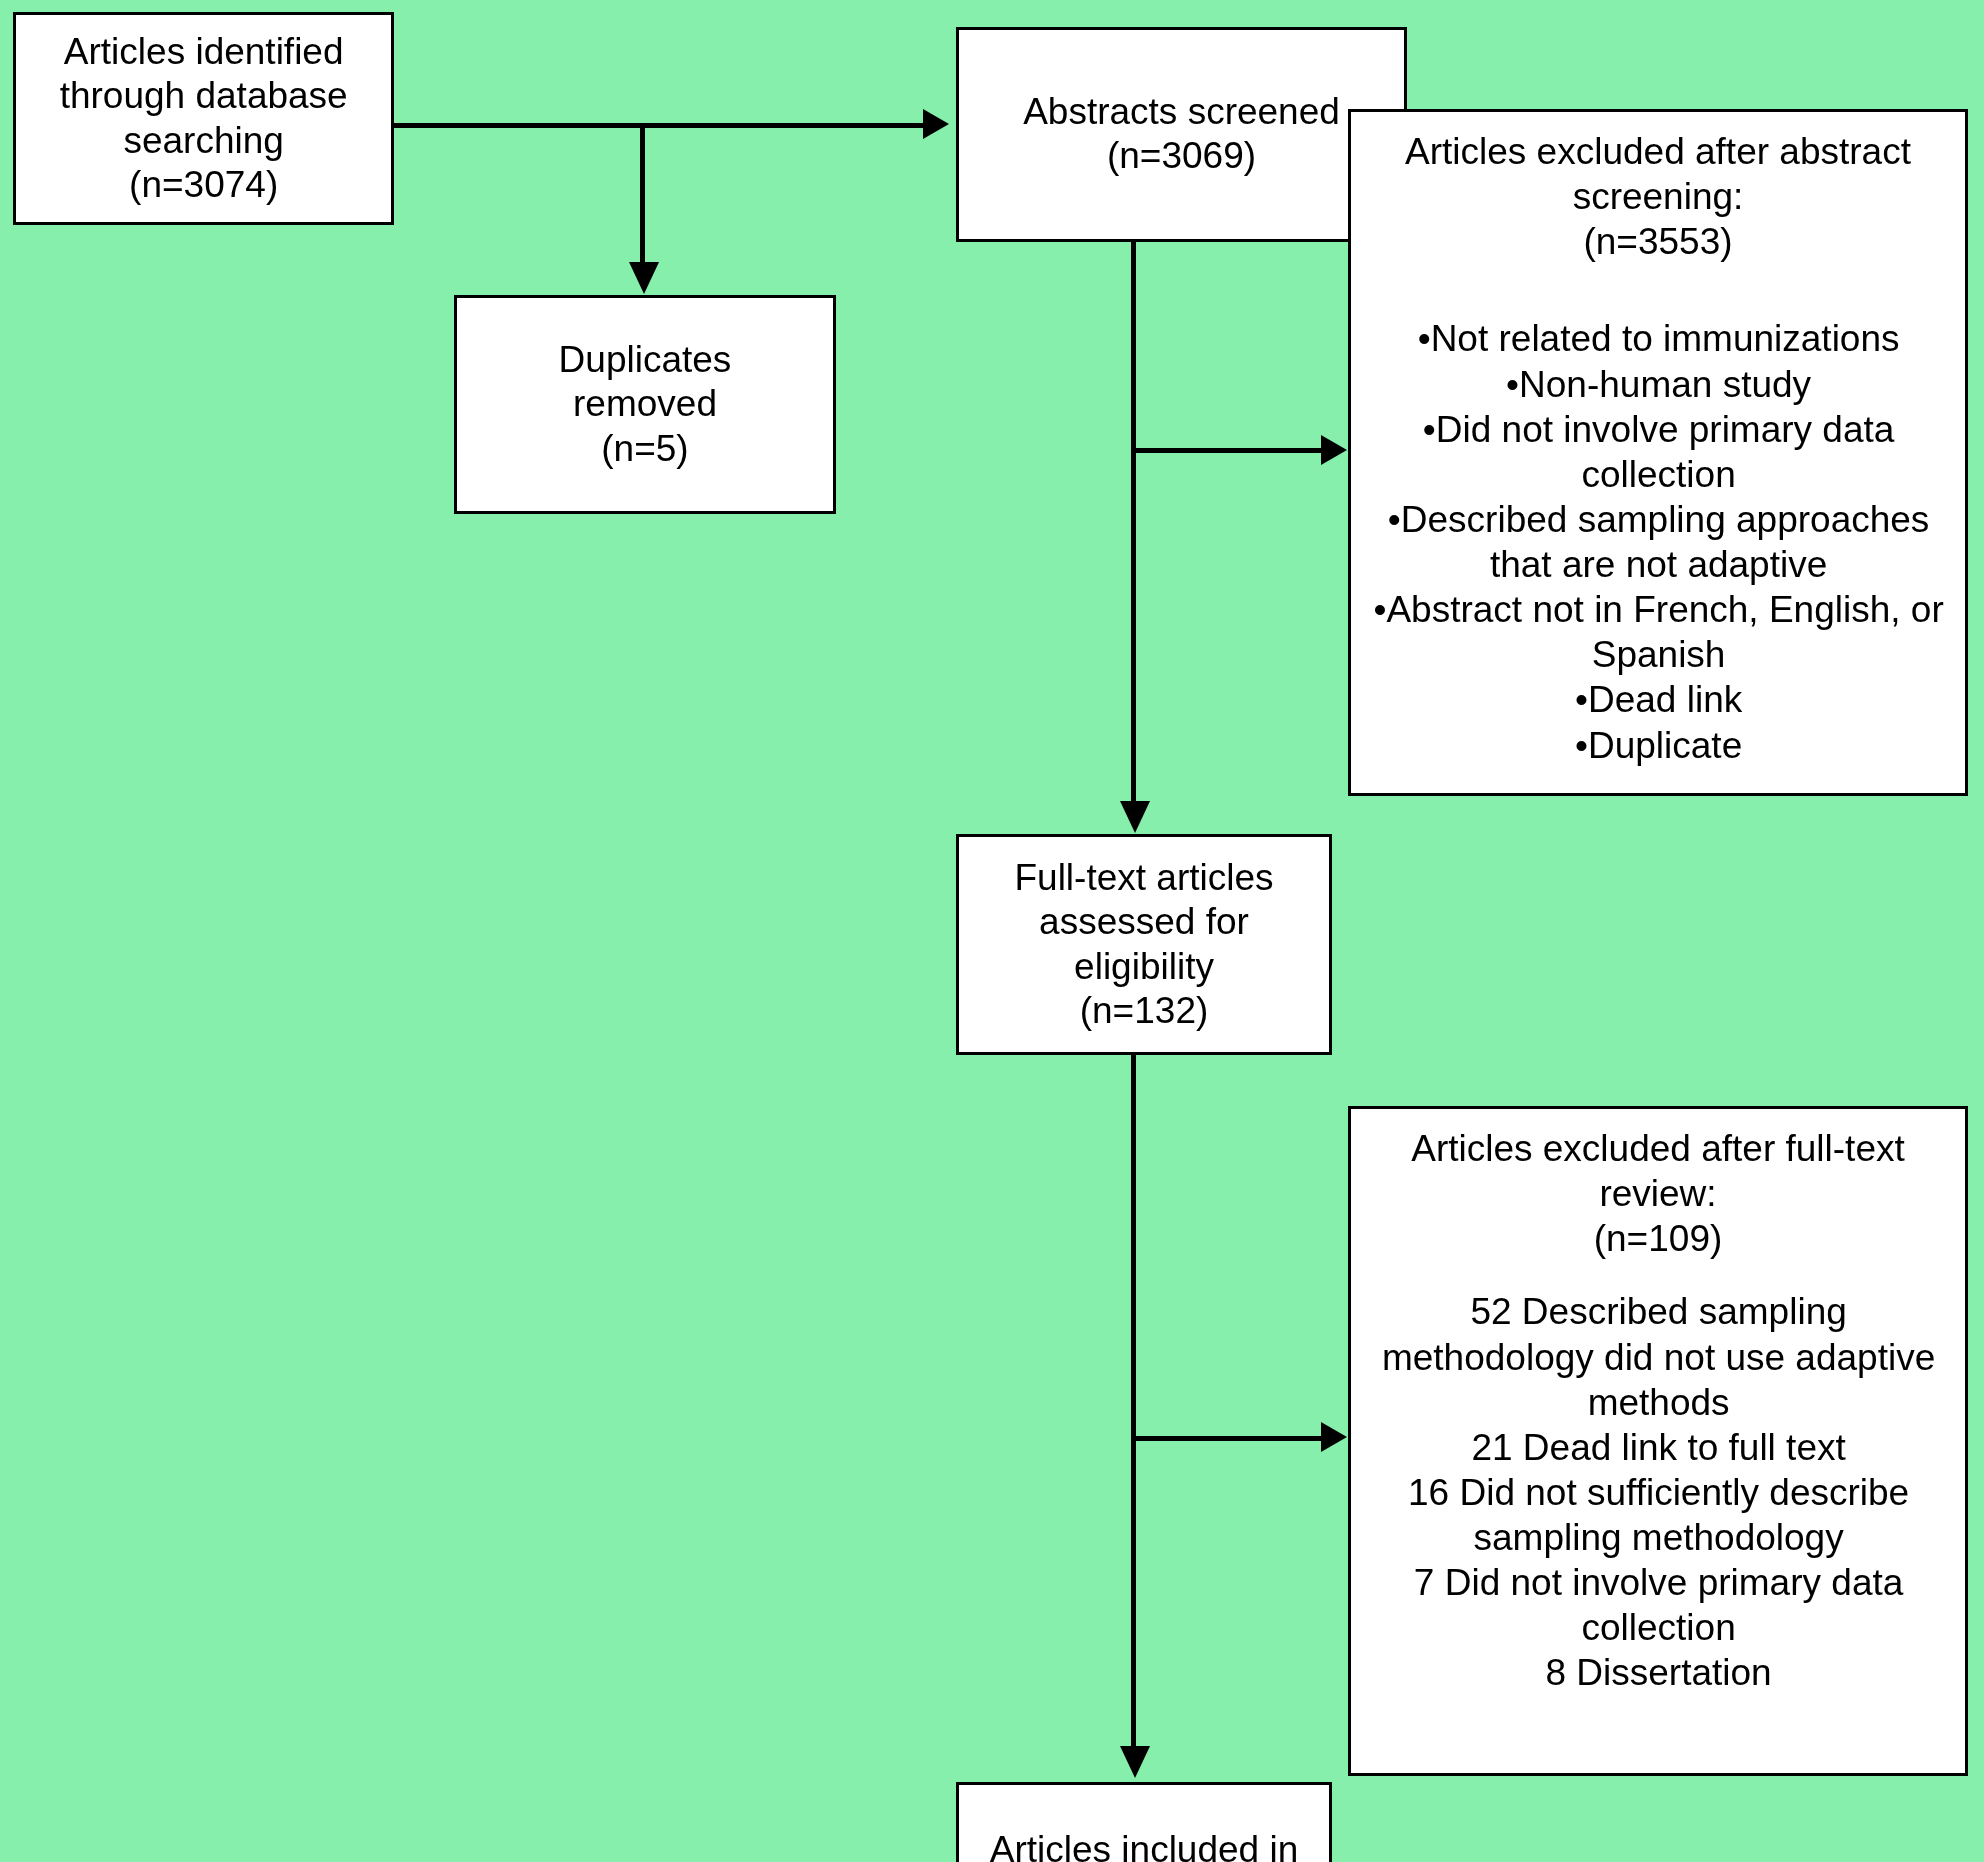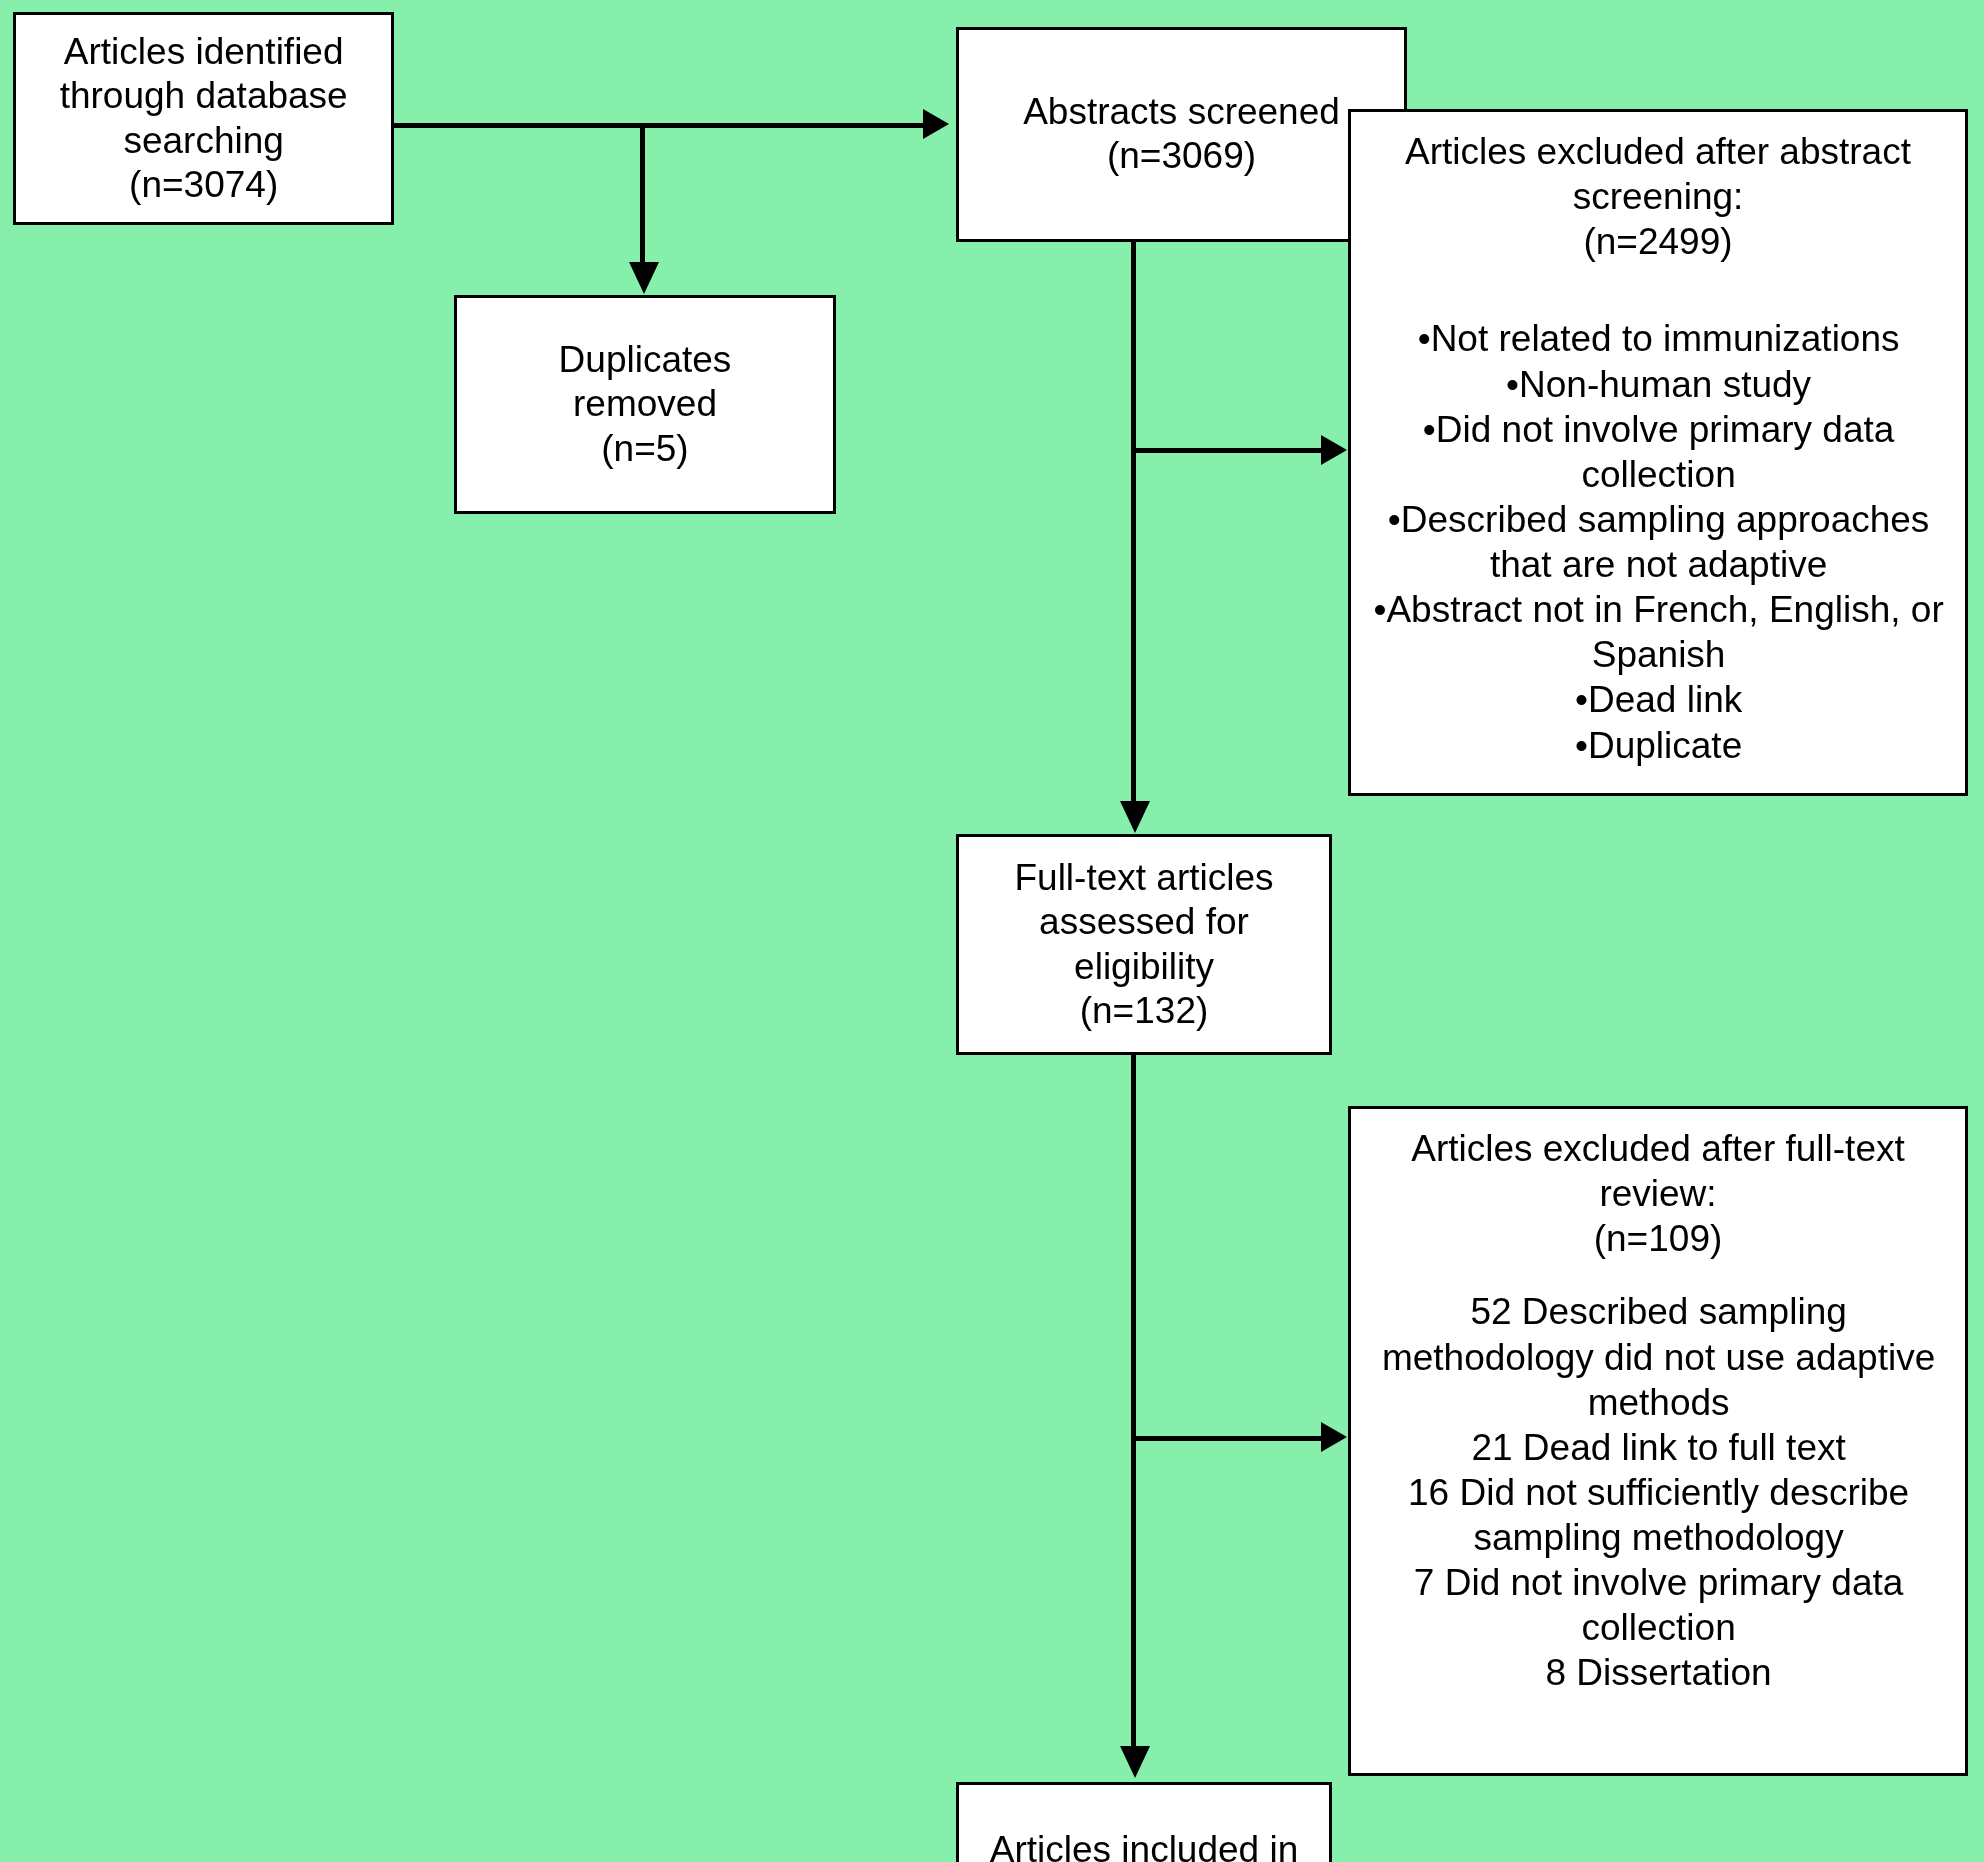--- a/index.html
+++ b/index.html
@@ -120,21 +120,21 @@
   </div>
 
   <div class="node" id="node-screened">
     <div class="node-text">Abstracts screened
 (n=3069)</div>
   </div>
 
   <div class="node" id="node-excluded-abstract">
     <div class="excl-head">Articles excluded after abstract
 screening:
-(n=2499)</div>
+(n=3553)</div>
     <div class="excl-spacer"></div>
     <ul class="excl-list bulleted" id="excluded-abstract-list">
         <li>Not related to immunizations</li>
         <li>Non-human study</li>
         <li>Did not involve primary data collection</li>
         <li>Described sampling approaches that are not adaptive</li>
         <li>Abstract not in French, English, or Spanish</li>
         <li>Dead link</li>
         <li>Duplicate</li>
       </ul>

